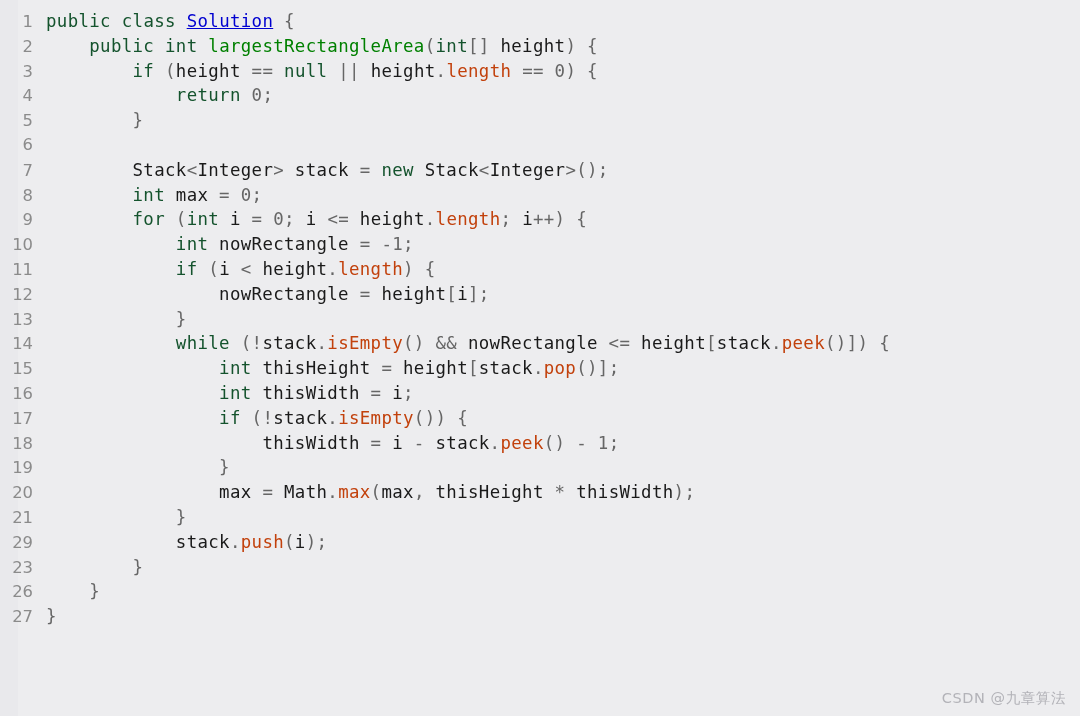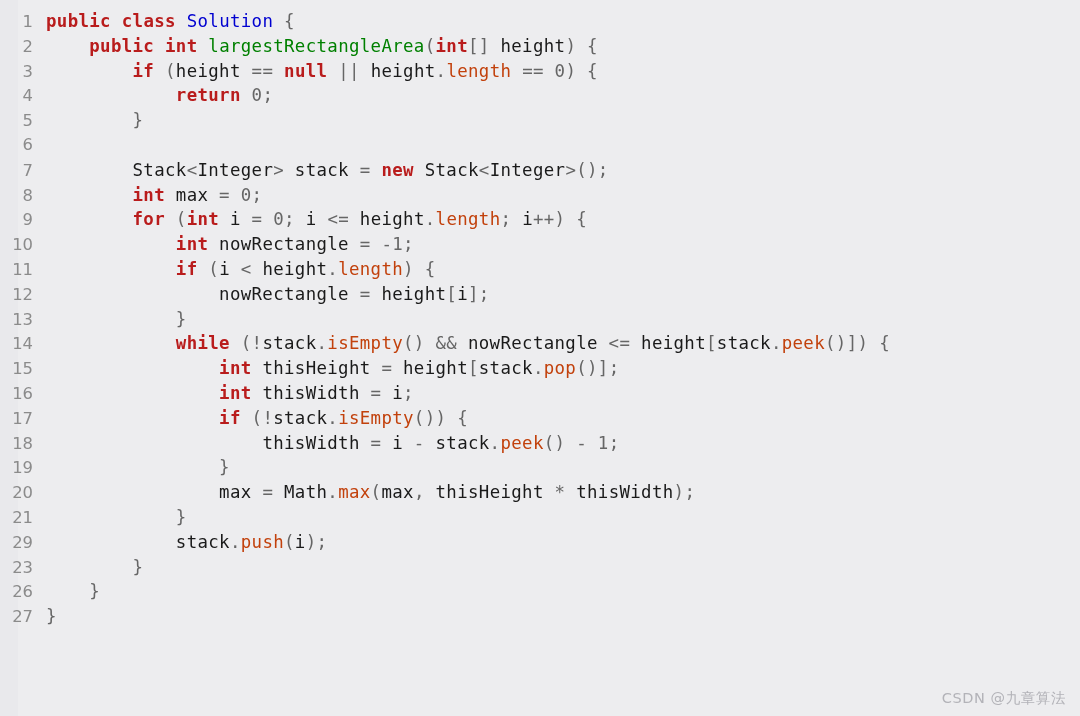--- a/index.html
+++ b/index.html
@@ -47,22 +47,22 @@
     font-size: 16.4px;
     font-family: "DejaVu Sans", "Liberation Sans", sans-serif;
     user-select: none;
   }
   .src {
     flex: 1;
     color: #1a1a1a;
     letter-spacing: 0.02em;
   }
   
-  .kw   { color: #b91c1c; font-weight: bold; }   
-  .cls  { color: #0000d0; }                      
+  .kw   { color: #14532d; font-weight: normal; }   
+  .cls  { color: #0000d0; text-decoration: underline; }                      
   .fn   { color: #008000; font-weight: normal; }   
   .mem  { color: #c2410c; }                      
   .num  { color: #666666; }                      
   .punc { color: #666666; }                      
   .plain{ color: #1a1a1a; }
 
   #watermark {
     position: absolute;
     right: 14px;
     bottom: 8px;

